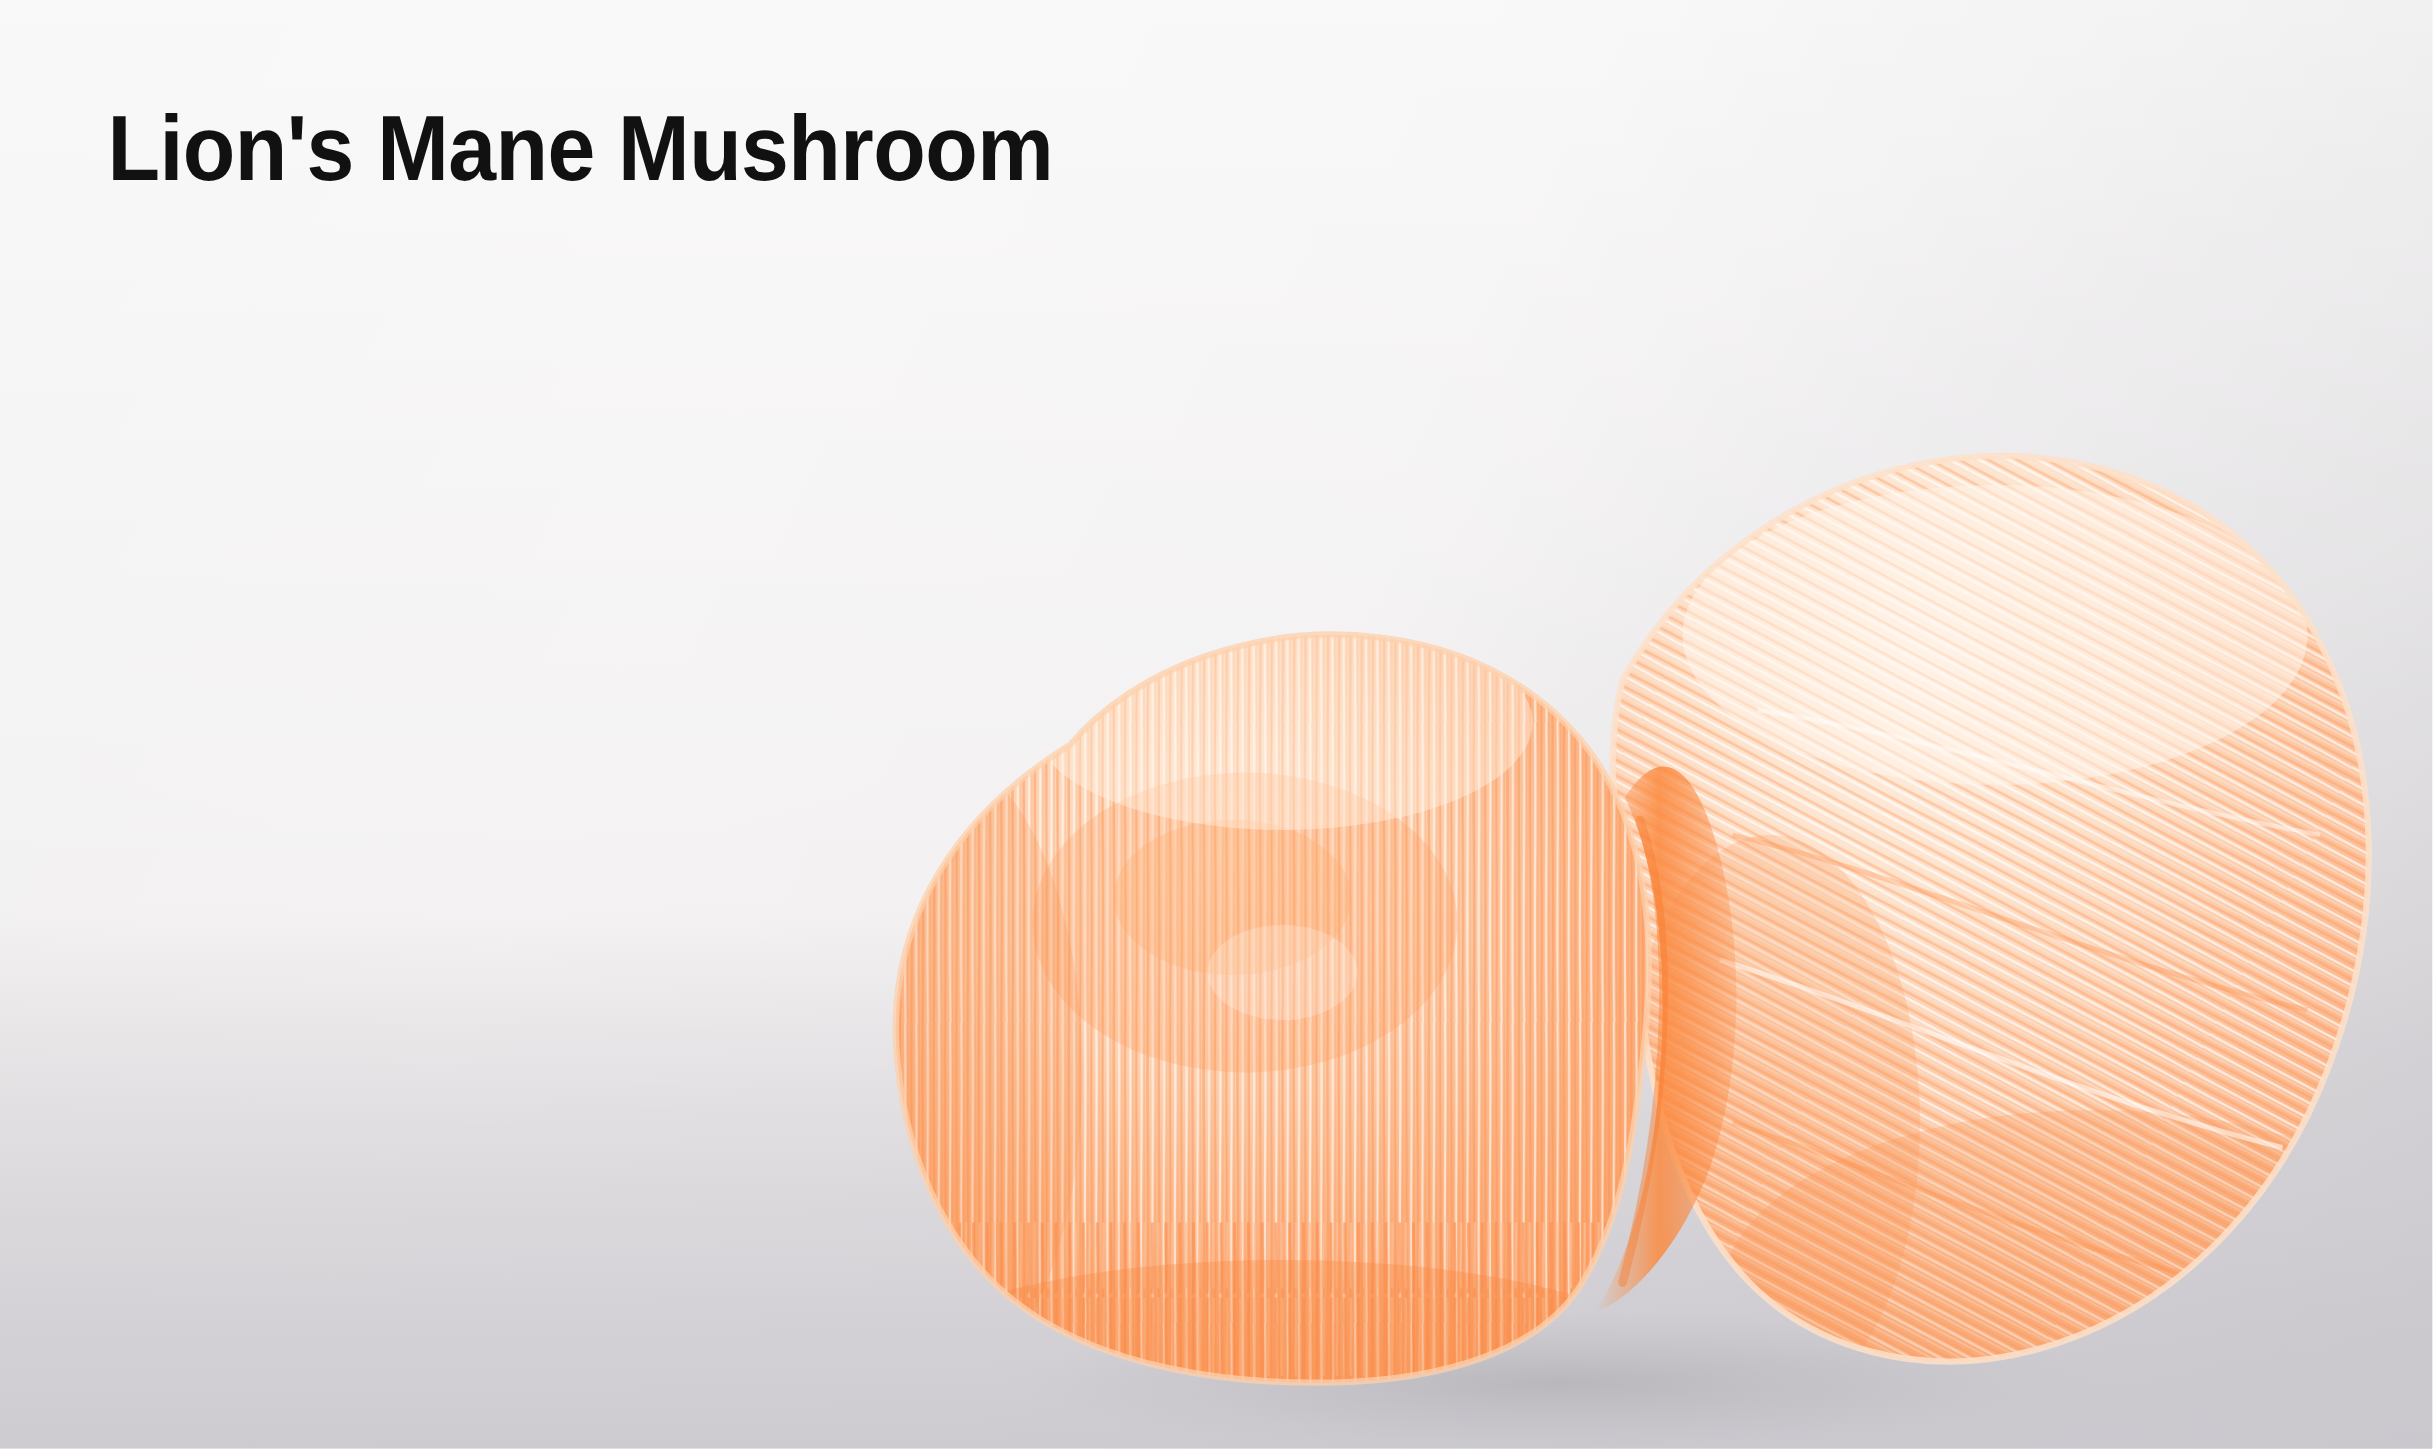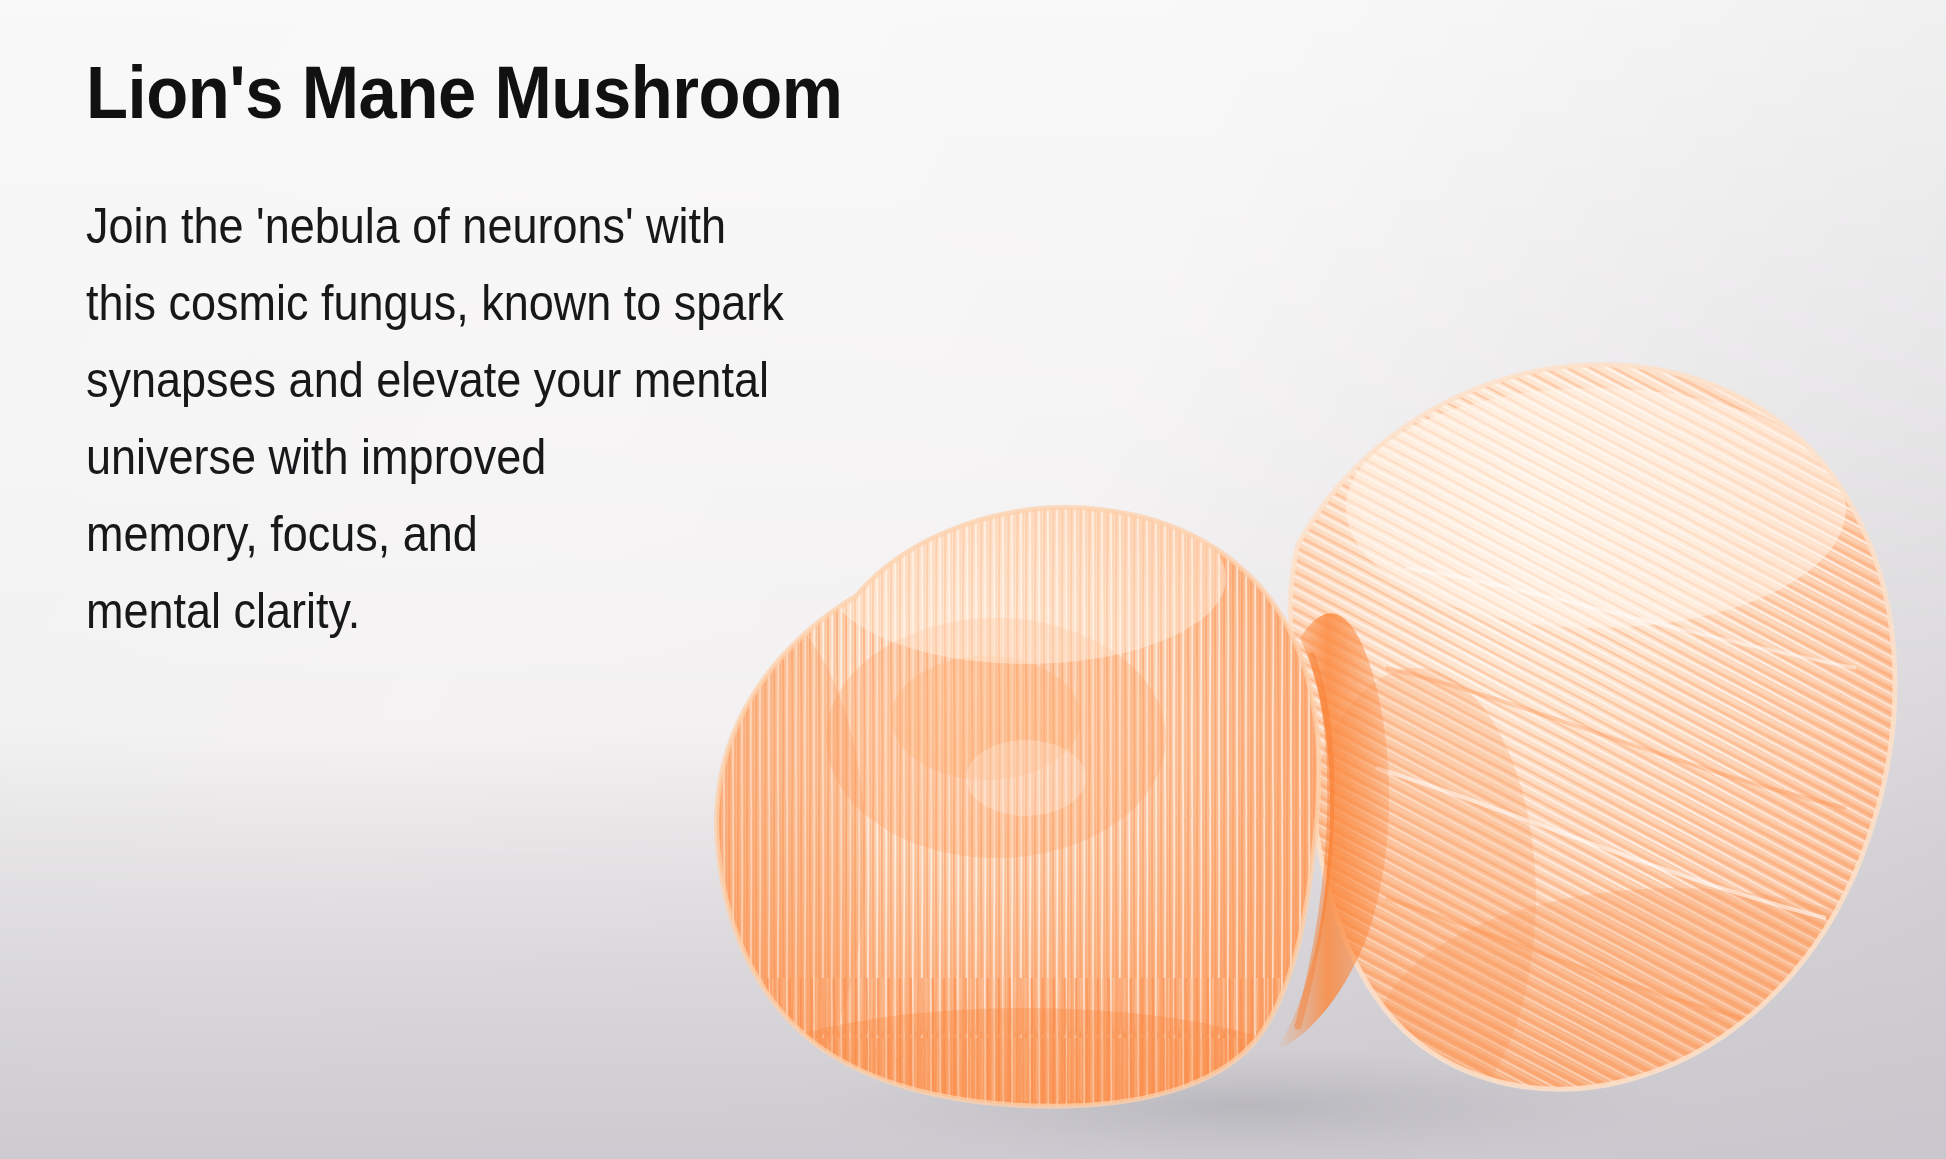--- a/index.html
+++ b/index.html
@@ -31,21 +31,21 @@
     left: 0; right: 0; bottom: 0;
     height: 420px;
     background: linear-gradient(to bottom, rgba(208,206,210,0) 0%, rgba(206,204,209,0.55) 55%, rgba(202,200,206,0.85) 100%);
     pointer-events: none;
   }
 
   
   #text-block {
     position: absolute;
     left: 86px;
-    top: 56px;
+    top: 82px;
     width: 900px;
     z-index: 5;
   }
 
   #page-title {
     font-family: "Liberation Sans Narrow", "Liberation Sans", "DejaVu Sans", sans-serif;
     font-size: 74px;
     font-weight: 700;
     line-height: 1.0;
     letter-spacing: -0.5px;
@@ -248,23 +248,15 @@
                  C 802 282, 776 250, 744 300 Z" fill="url(#gCrev)" opacity="0.9"></path>
         <path d="M756 318 C 784 400, 782 540, 742 688" stroke="#f87d2e" stroke-opacity="0.45" stroke-width="7" fill="none" stroke-linecap="round"></path>
       </g>
 
     </svg>
   </div>
 
   <div id="text-block">
     <h1 id="page-title">Lion's Mane Mushroom</h1>
 
-    <div id="description">
-      <div class="desc-line">Join the 'nebula of neurons' with</div>
-      <div class="desc-line">this cosmic fungus, known to spark</div>
-      <div class="desc-line">synapses and elevate your mental</div>
-      <div class="desc-line">universe with improved</div>
-      <div class="desc-line">memory, focus, and</div>
-      <div class="desc-line">mental clarity.</div>
-    </div>
   </div>
 
 </div>
 
 </body></html>

